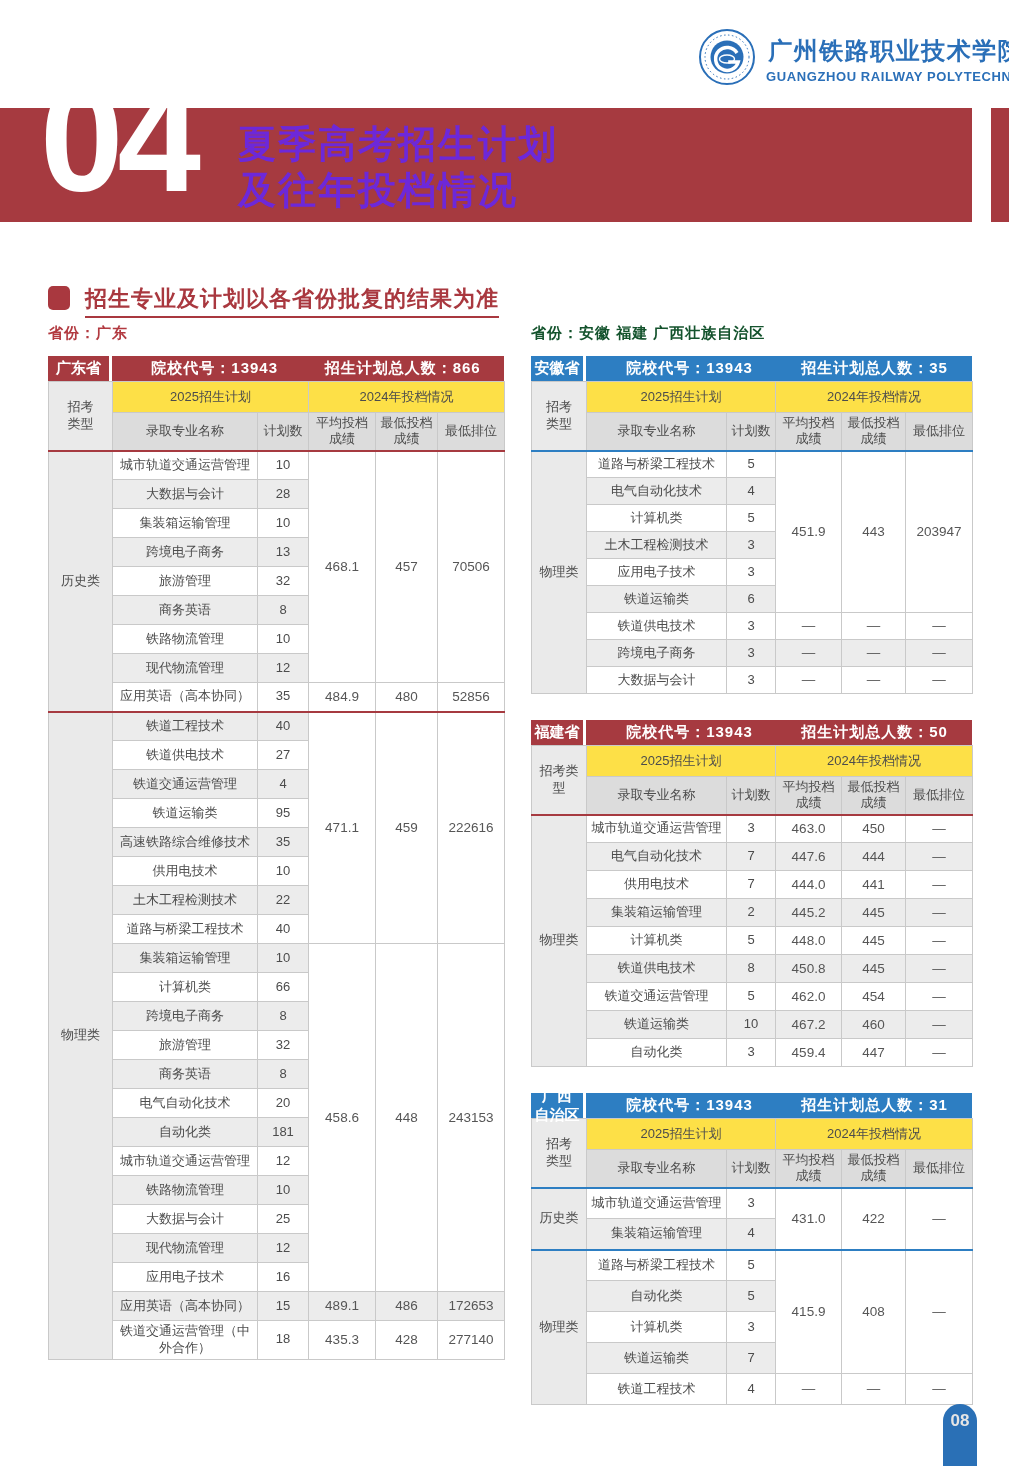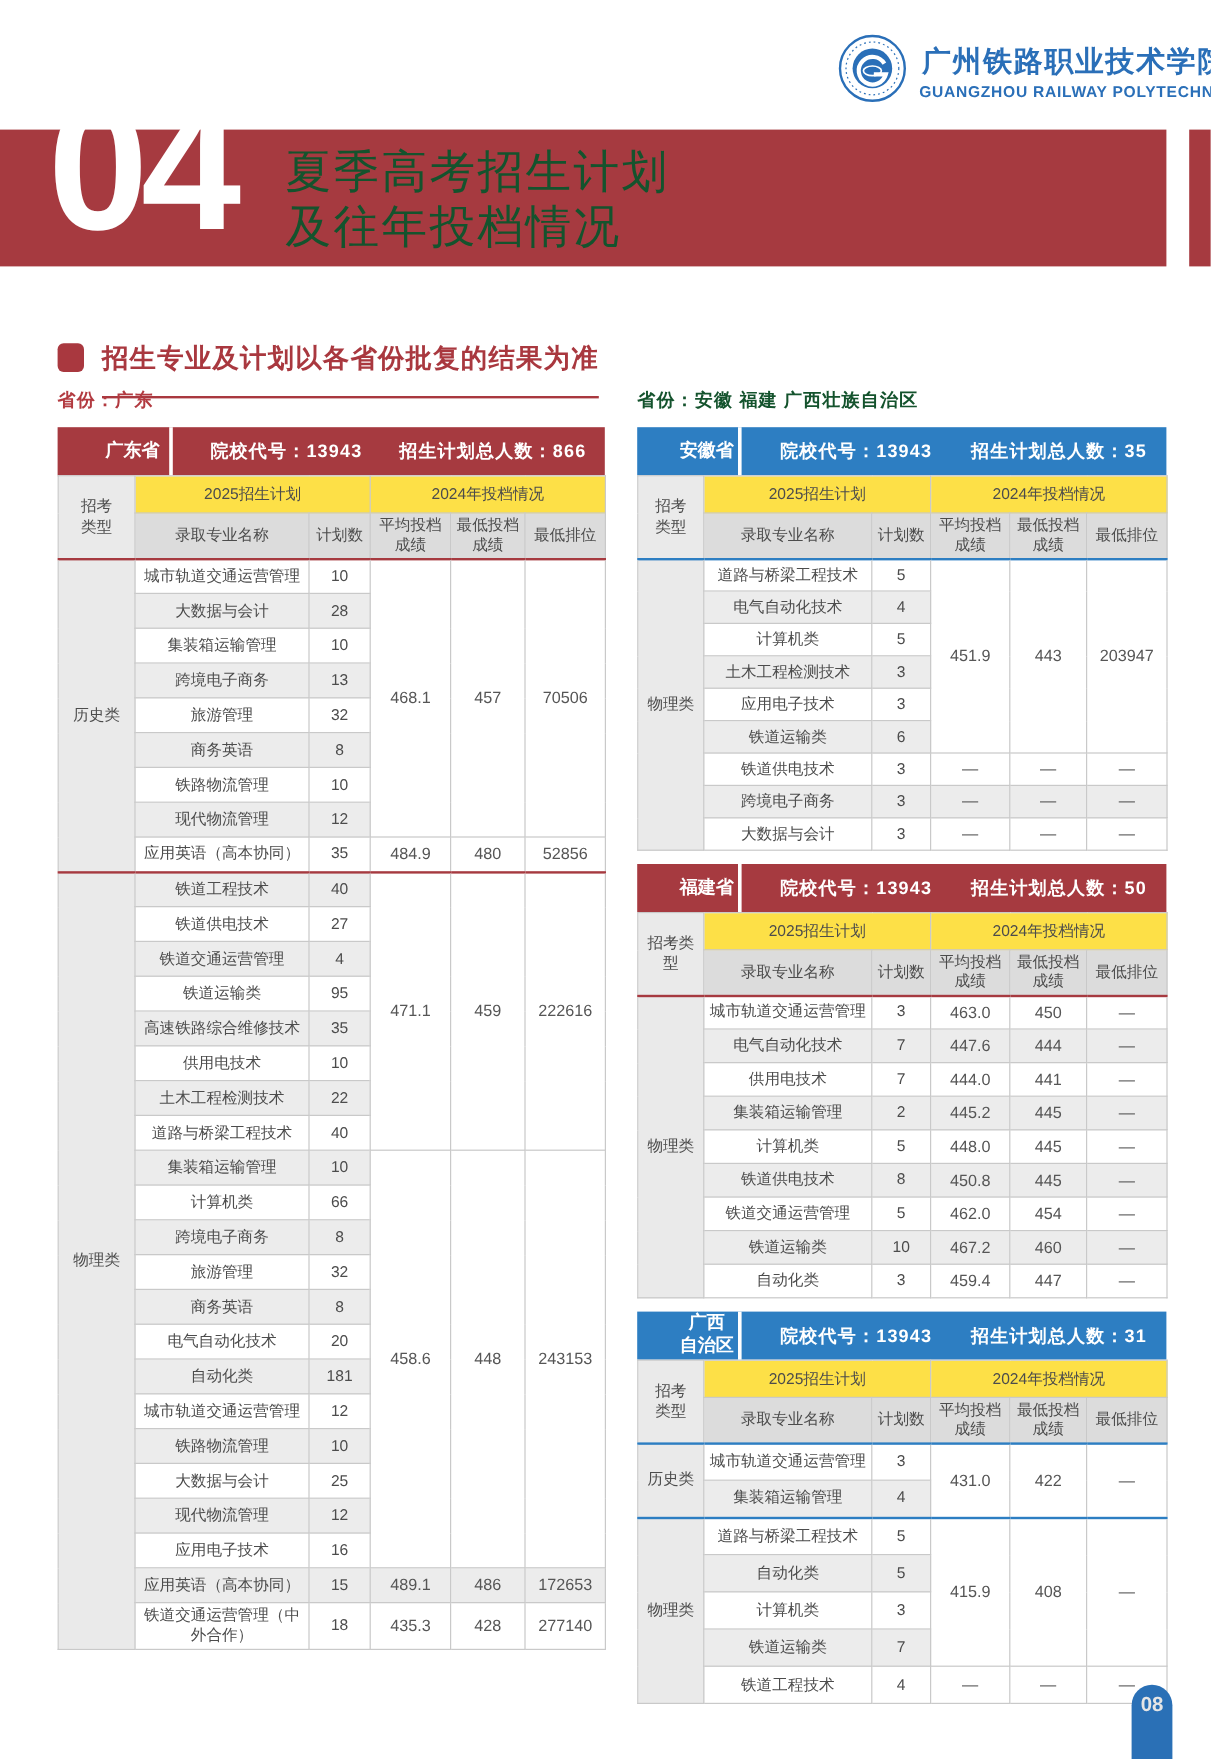--- a/index.html
+++ b/index.html
@@ -20,40 +20,40 @@
   
   .logo{position:absolute;top:28px;left:698px;display:flex;gap:10px;align-items:center;}
   .logo-text{display:flex;flex-direction:column;align-items:center;}
   .logo-text .cn{font-size:24px;font-weight:bold;color:var(--logo-blue);letter-spacing:1.5px;white-space:nowrap;}
   .logo-text .en{font-size:13px;font-weight:bold;color:var(--logo-blue);letter-spacing:0.6px;margin-top:2px;white-space:nowrap;}
 
   
   .banner{position:absolute;left:0;top:108px;width:972px;height:114px;background:var(--red);}
   .banner-strip{position:absolute;left:991px;top:108px;width:18px;height:114px;background:var(--red);}
   .banner-num{position:absolute;left:40px;top:64px;font-size:150px;line-height:150px;font-weight:bold;color:#fff;letter-spacing:-6px;}
-  .banner-title{position:absolute;left:238px;top:121px;color:#14532d;font-size:38px;font-weight:normal;line-height:46px;letter-spacing:2px;white-space:nowrap;}
+  .banner-title{position:absolute;left:238px;top:121px;color:#6d28d9;font-size:38px;font-weight:bold;line-height:46px;letter-spacing:2px;white-space:nowrap;}
 
   
   .sec{position:absolute;left:48px;top:284px;display:flex;align-items:flex-start;gap:15px;}
   .sec-bullet{width:22px;height:24px;border-radius:5px;background:#a9383f;margin-top:2px;}
-  .sec-title{font-size:22px;font-weight:bold;color:#a9383f;border-bottom:2px solid #a9383f;padding-bottom:16px;letter-spacing:1px;}
+  .sec-title{font-size:22px;font-weight:bold;color:#a9383f;border-bottom:2px solid #a9383f;padding-bottom:2px;letter-spacing:1px;}
 
   
   .prov-label{position:absolute;top:324px;font-size:15px;font-weight:bold;letter-spacing:1px;}
   .prov-label.left{left:48px;color:#b23a40;}
   .prov-label.right{left:531px;color:#14532d;}
 
   
   .table-block{position:absolute;}
   #t-guangdong{left:48px;top:356px;width:456px;}
   #t-anhui{left:531px;top:356px;width:441px;}
   #t-fujian{left:531px;top:720px;width:441px;}
   #t-guangxi{left:531px;top:1093px;width:441px;}
 
-  .bar{display:flex;height:40px;color:#fff;font-weight:bold;font-size:15px;padding-left:32px;}
+  .bar{display:flex;height:25px;color:#fff;font-weight:bold;font-size:15px;}
   .red .bar{background:var(--red);}
   .blue .bar{background:var(--blue);}
   .prov{flex:0 0 55px;display:flex;align-items:center;justify-content:center;text-align:center;
         white-space:pre-line;border-right:3px solid #fff;line-height:1.25;box-sizing:border-box;}
   #t-guangdong .prov{flex:0 0 64px;}
   .bar-rest{flex:1;display:flex;align-items:center;justify-content:space-around;letter-spacing:1px;margin-left:16px;}
 
   .ptable{border-collapse:collapse;table-layout:fixed;width:100%;font-size:13px;color:var(--body-text);}
   .ptable td{border:1px solid var(--border);text-align:center;vertical-align:middle;padding:2px 3px;line-height:1.3;box-sizing:border-box;}
 

